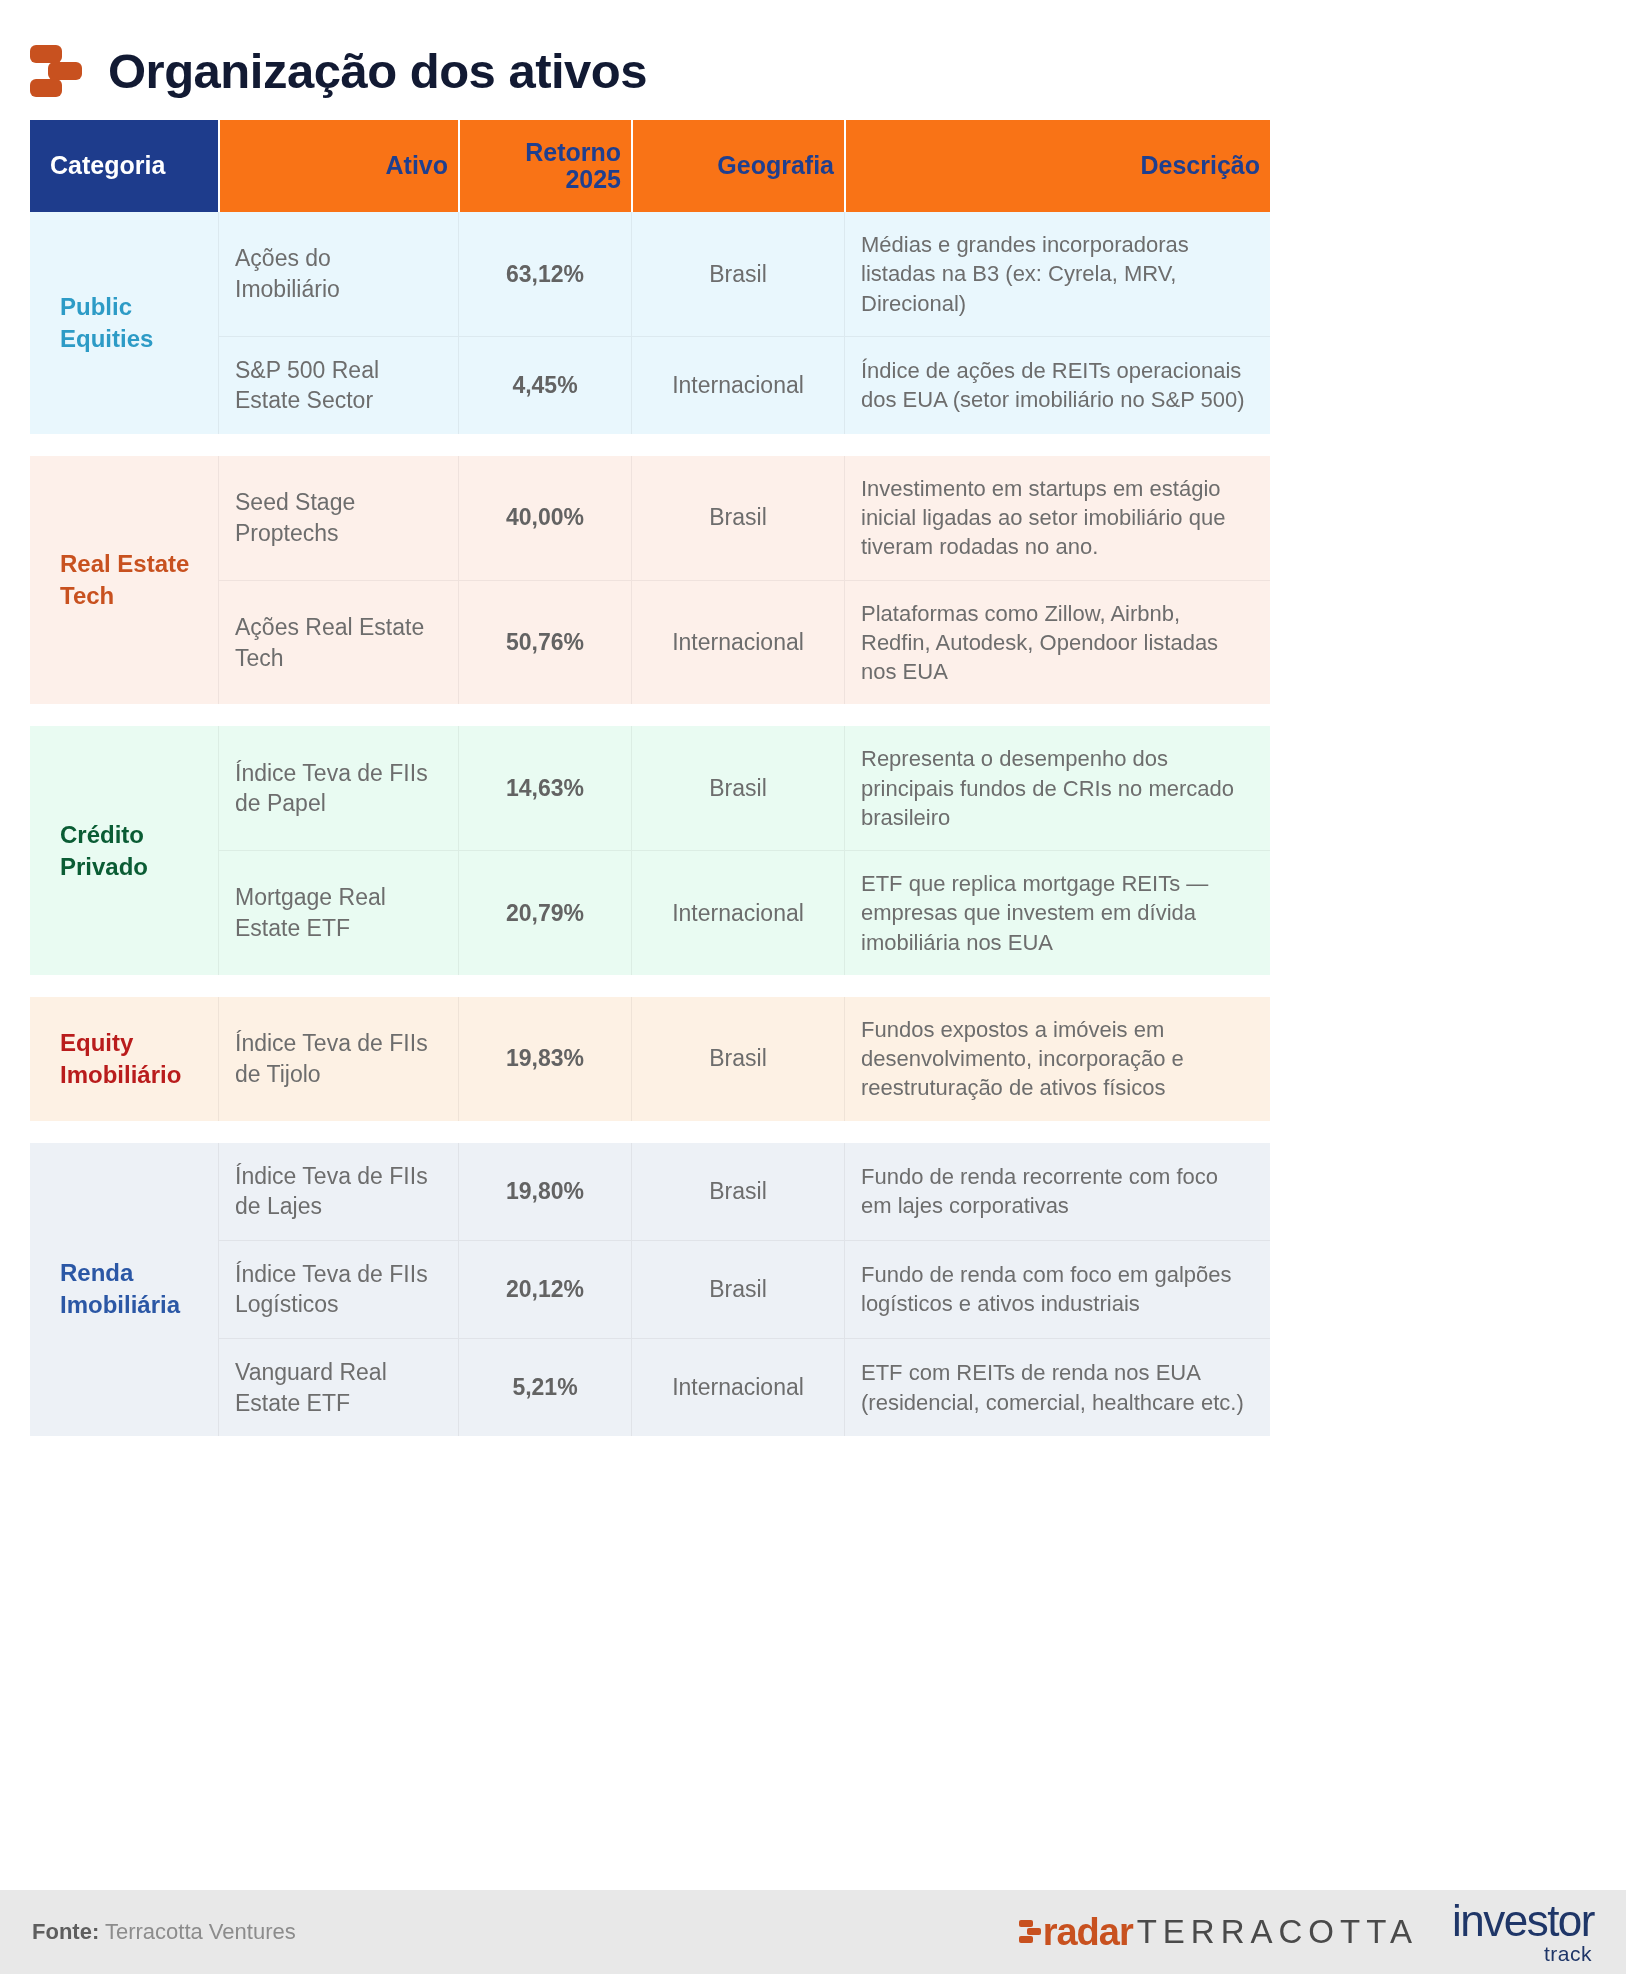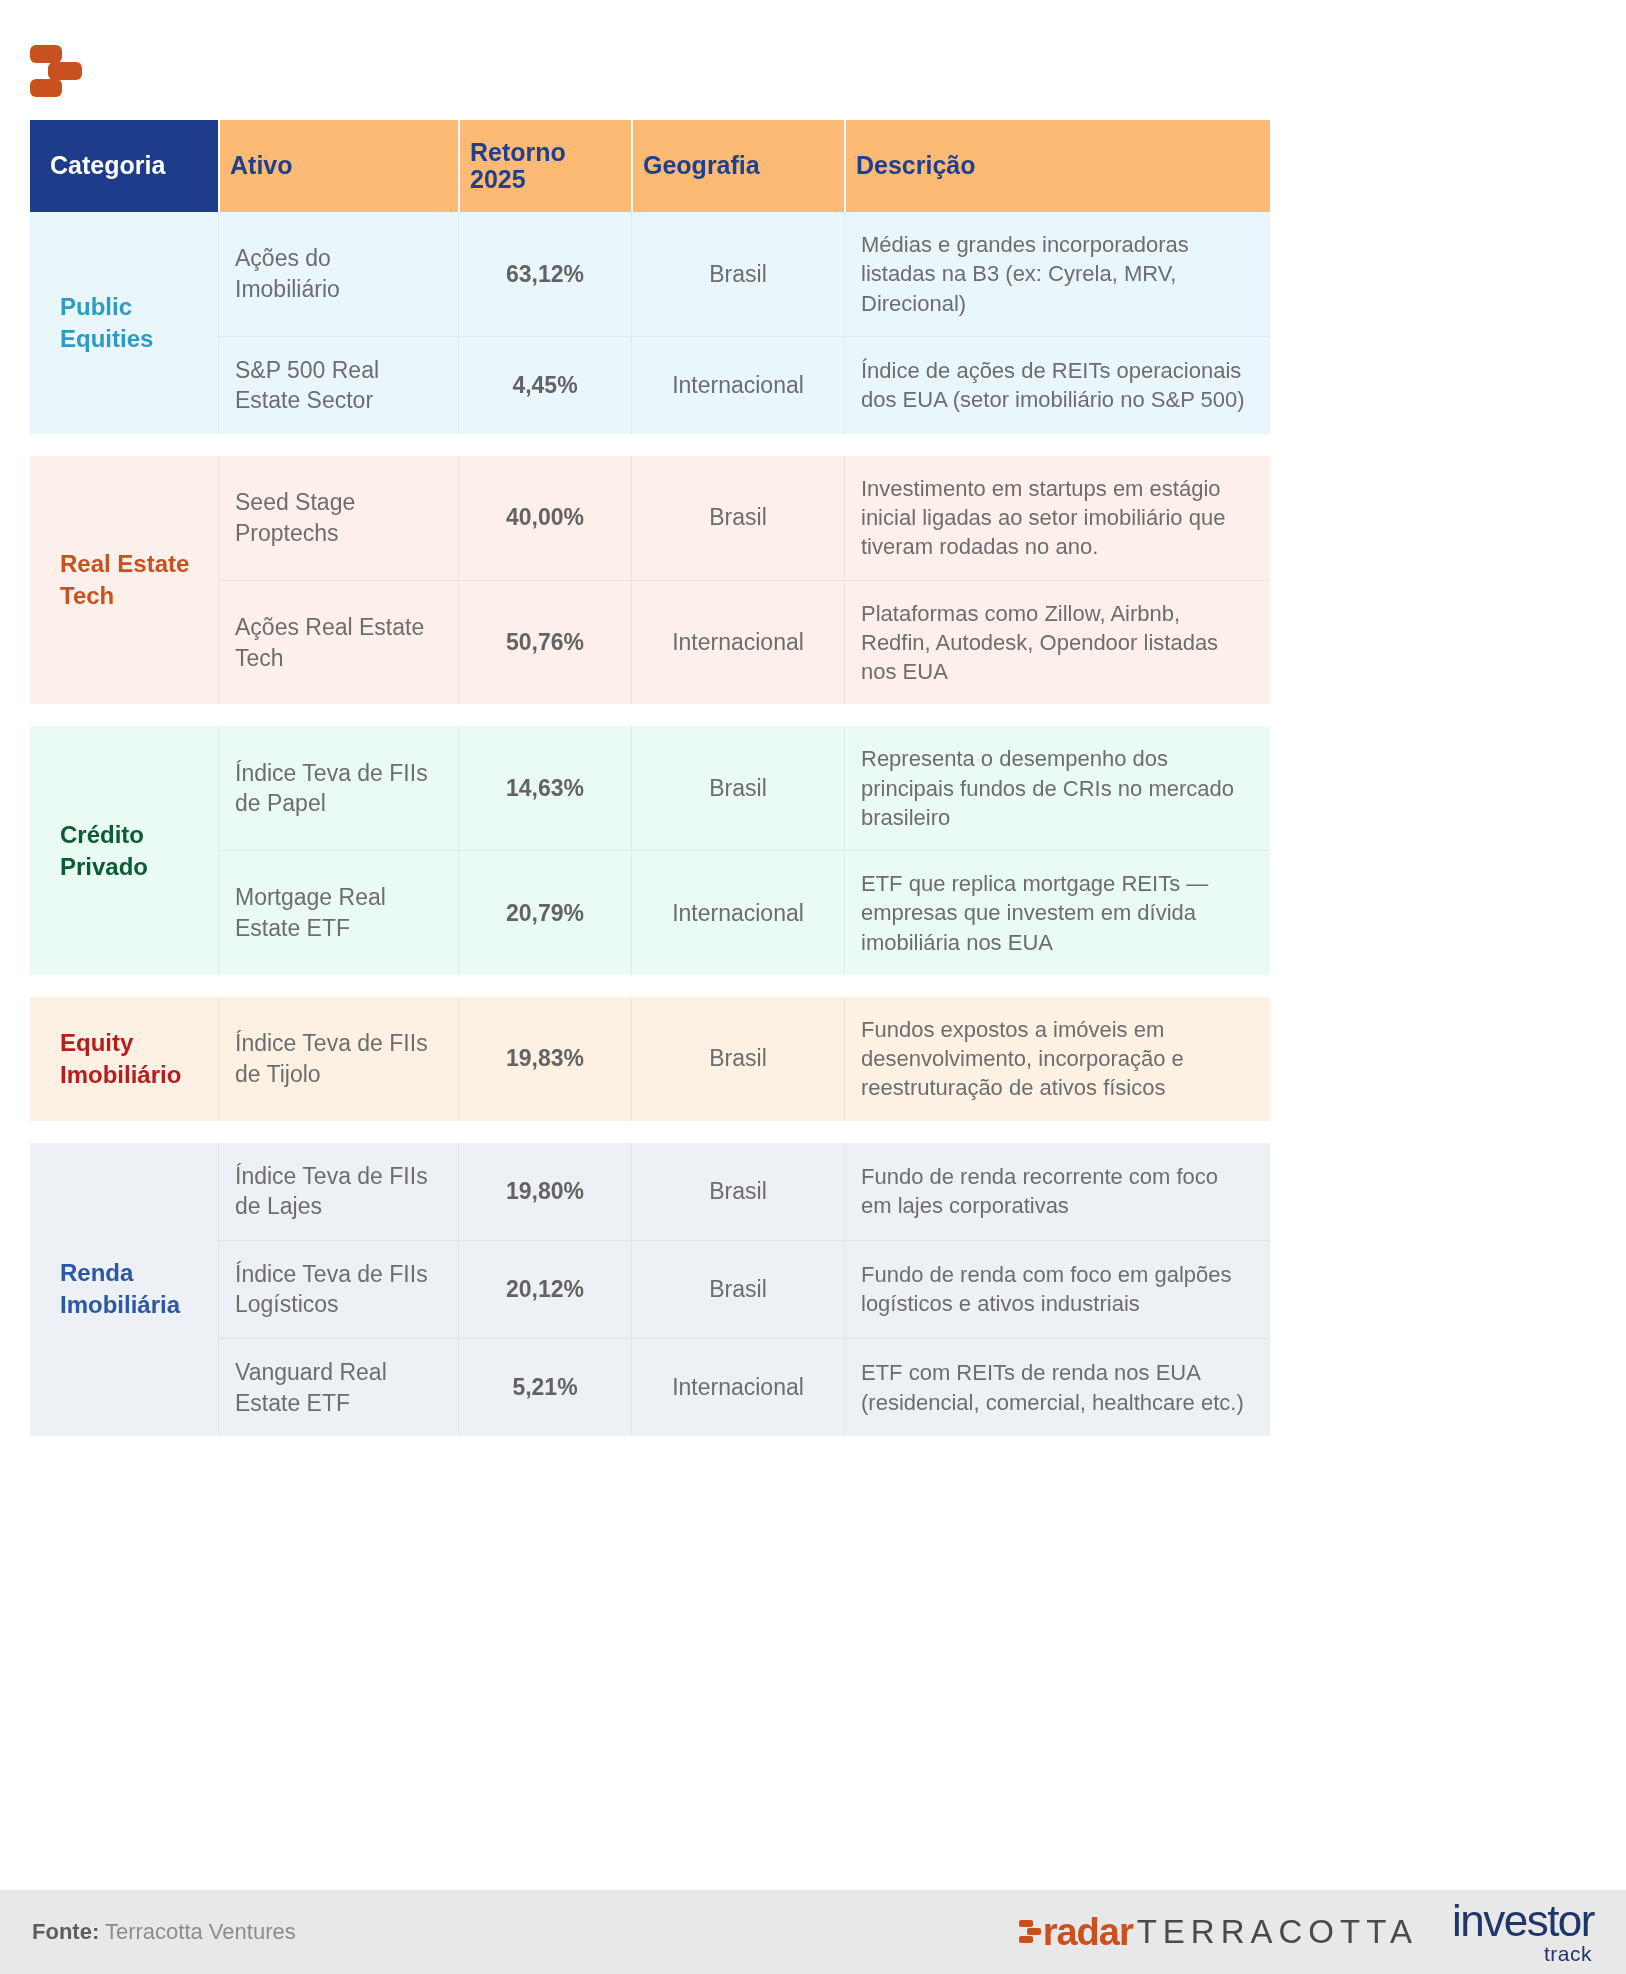--- a/index.html
+++ b/index.html
@@ -65,22 +65,22 @@
   col.c-geo   { width: 213px; }
   col.c-desc  { width: 426px; }
 
   
   thead th {
     height: 92px;
     vertical-align: middle;
     font-size: 25px;
     font-weight: 700;
     color: #1F3F8F;
-    background: #fdba74;
-    text-align: left;
+    background: #f97316;
+    text-align: right;
     padding: 6px 10px;
     border-left: 2px solid #ffffff;
     line-height: 1.1;
   }
   thead th:first-child { border-left: none; }
   thead th.th-cat {
     background: #1E3C8C;
     color: #ffffff;
     text-align: left;
     padding-left: 20px;
@@ -201,20 +201,21 @@
 </style>
 </head>
 <body>
 
 <div class="page-header">
   <span class="brand-mark">
     <i class="bm-a"></i>
       <i class="bm-b"></i>
       <i class="bm-c"></i>
   </span>
+  <h1 class="page-title">Organização dos ativos</h1>
 </div>
 
 <div class="table-area">
   <table class="assets">
     <colgroup>
       <col class="c-cat">
         <col class="c-ativo">
         <col class="c-ret">
         <col class="c-geo">
         <col class="c-desc">

